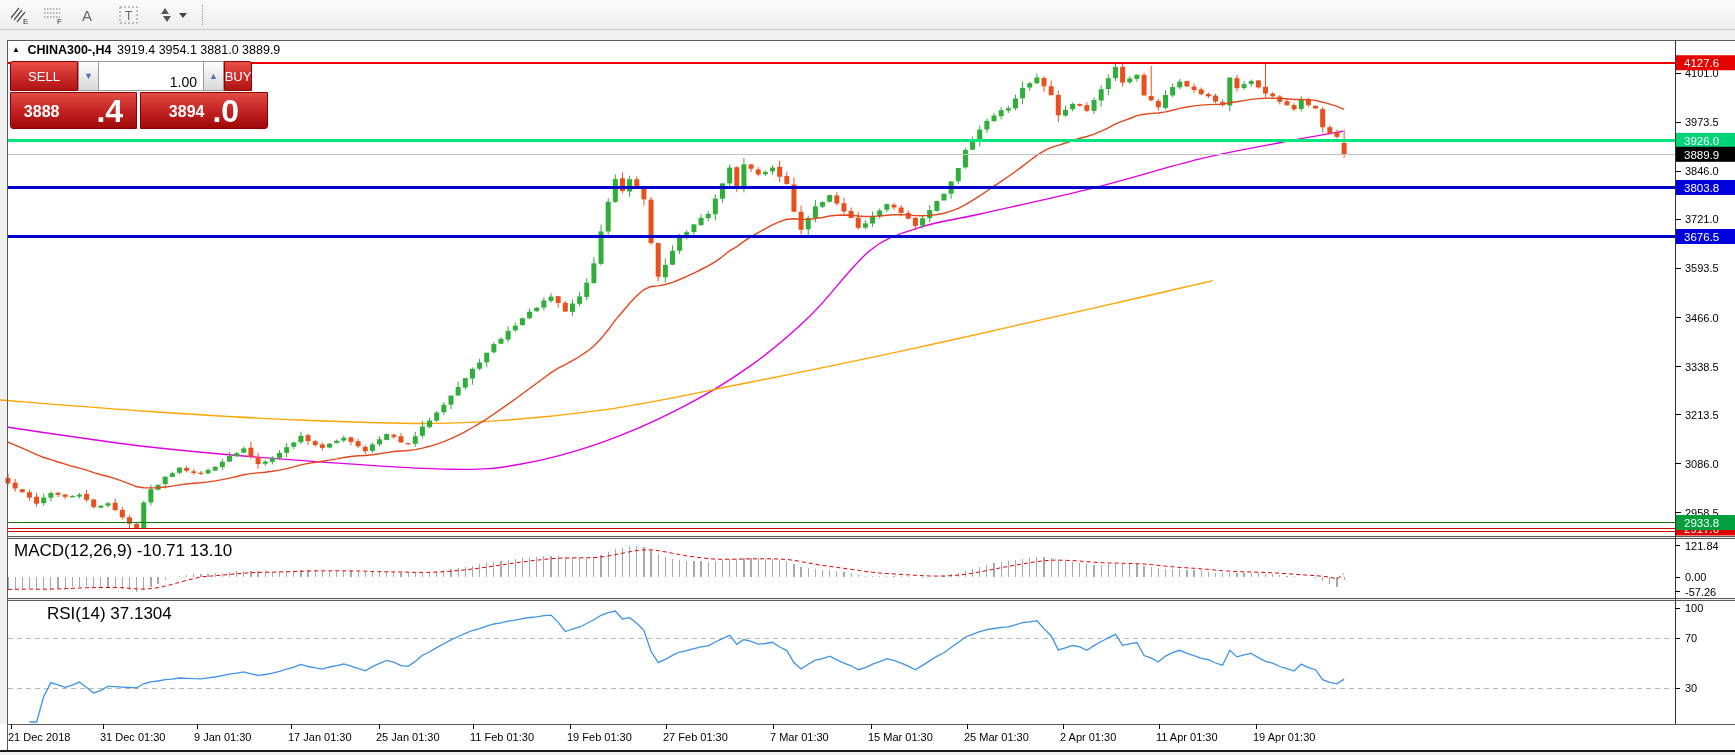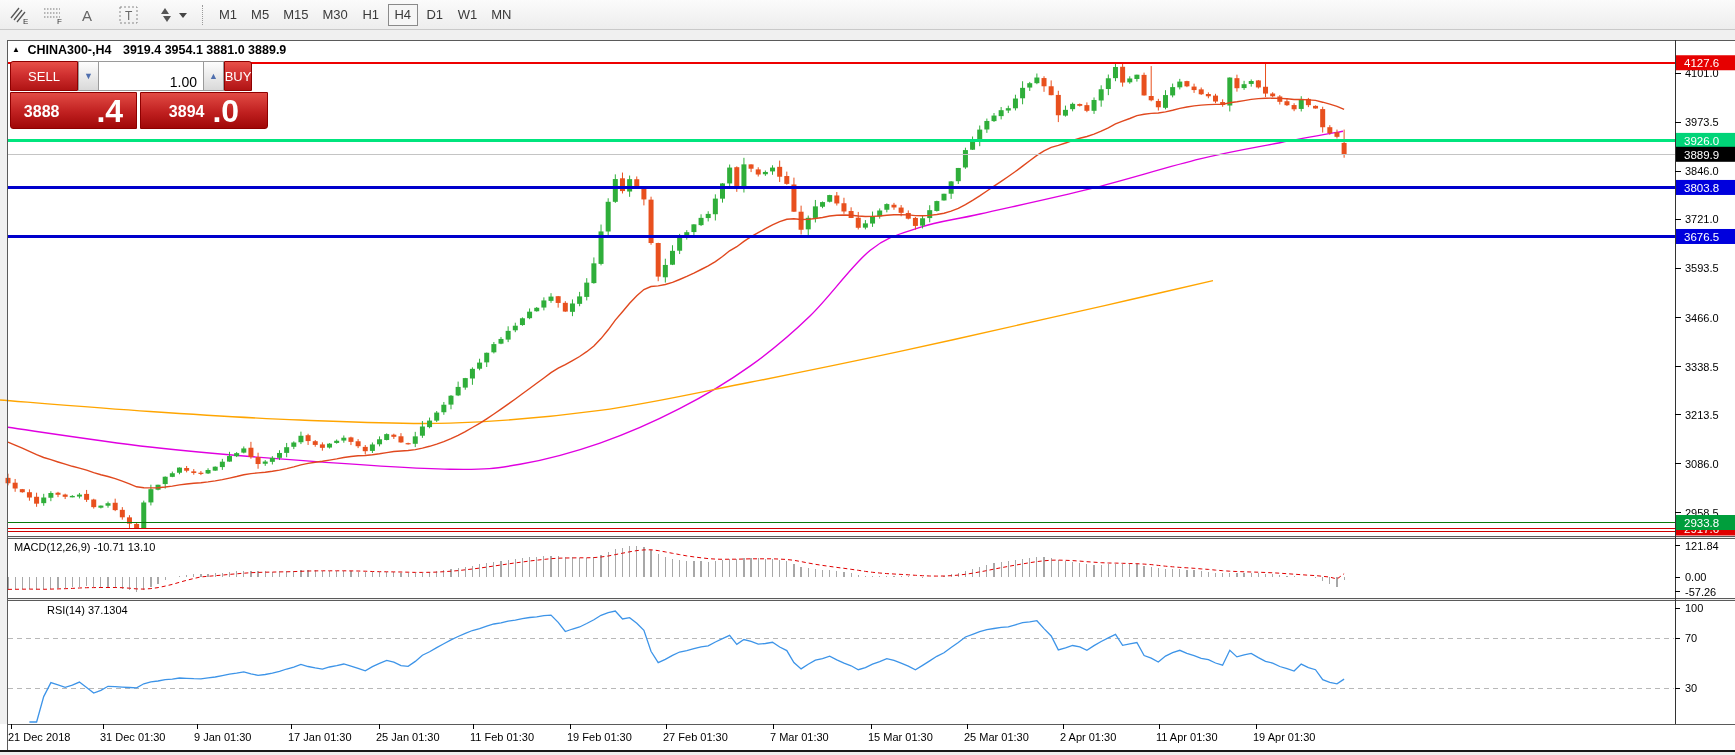--- a/index.html
+++ b/index.html
@@ -7,38 +7,38 @@
   #chart-svg{position:absolute;left:0;top:0;}
   
   .toolbar{position:absolute;left:0;top:0;width:1735px;height:29px;background:linear-gradient(#fbfbfb,#ededed);border-bottom:1px solid #c9c9c9;display:flex;align-items:center;z-index:5;}
   .tb-icon{width:30px;height:24px;margin-left:4px;border:1px solid transparent;display:flex;align-items:center;justify-content:center;background:none;padding:0;}
   .tb-sep{width:1px;height:20px;margin:0 8px 0 10px;border-left:1px dotted #9a9a9a;}
   .tf{min-width:30px;height:22px;margin:0 1px;border:1px solid transparent;background:none;color:#3a3a3a;font-family:"Liberation Sans",sans-serif;font-size:13px;padding:0 5px;}
   .tf.active{background:#f6f6f6;border:1px solid #8a8a8a;}
   
   .chart-title{position:absolute;left:12px;top:43px;font-size:12.5px;font-weight:700;color:#000;z-index:3;white-space:nowrap;}
   .chart-title .tri{font-size:8px;vertical-align:2px;margin-right:4px;}
-  .chart-title .ohlc{margin-left:8px;font-weight:700;}
+  .chart-title .ohlc{margin-left:2px;font-weight:400;}
   
   .trade{position:absolute;left:10px;top:61px;width:258px;z-index:4;font-family:"Liberation Sans",sans-serif;}
   .trade .row1{display:flex;height:30px;}
   .btn-red{background:linear-gradient(#e85048,#d03030 45%,#b01414);border:1px solid #8e0000;color:#fff;display:flex;align-items:center;justify-content:center;font-size:13px;}
   .sell-btn{width:66px;border-radius:3px 0 0 0;}
   .buy-btn{width:26px;border-radius:0 3px 0 0;}
   .spin{width:21px;background:linear-gradient(#fdfdfd,#d9d9d9);border:1px solid #9a9a9a;color:#4f6fae;font-size:9px;padding:0;}
   .vol{width:98px;border:1px solid #9a9a9a;border-left:none;border-right:none;text-align:right;font-size:14px;padding:12px 6px 0 0;color:#000;font-family:"Liberation Sans",sans-serif;}
   .row2{display:flex;height:37px;margin-top:1px;}
   .px{background:linear-gradient(#e24b44,#c02020 55%,#a00808);border:1px solid #8e0000;color:#fff;display:flex;align-items:flex-end;justify-content:center;padding-bottom:1px;}
   .px .sm{font-size:16px;font-weight:700;line-height:30px;}
   .px .big{font-size:32px;font-weight:700;line-height:32px;}
   .px-sell{width:126px;border-radius:0 0 0 3px;gap:37px;}
   .px-gap{width:3px;}
   .px-buy{width:127px;border-radius:0 0 3px 0;gap:8px;}
   
-  .ind-label{position:absolute;font-size:11px;color:#000;z-index:3;white-space:nowrap;}
+  .ind-label{position:absolute;font-size:17px;color:#000;z-index:3;white-space:nowrap;}
   .macd-label{left:14px;top:541px;}
   .rsi-label{left:14px;top:604px;padding-left:33px;}
   .bottom-strip{position:absolute;left:0;top:750px;width:1735px;height:2px;background:#1a1a1a;z-index:4;}
 </style>
 </head>
 <body>
 
 <div class="app">
 
   <svg id="chart-svg" width="1735" height="755">
@@ -754,31 +754,20 @@
       </svg>
     </button>
     <button class="tb-icon" style="width:40px;margin-left:8px">
       <svg width="34" height="20">
         <path d="M6 9 L10 3 L14 9 Z" fill="#555"></path>
         <path d="M8 11 L12 17 L16 11 Z" fill="#555"></path>
         <path d="M24 8 L32 8 L28 13 Z" fill="#444"></path>
       </svg>
     </button>
     <div class="tb-sep"></div>
-    <div id="tf-buttons" style="display:flex">
-        <button class="tf">M1</button>
-        <button class="tf">M5</button>
-        <button class="tf">M15</button>
-        <button class="tf">M30</button>
-        <button class="tf">H1</button>
-        <button class="tf active">H4</button>
-        <button class="tf">D1</button>
-        <button class="tf">W1</button>
-        <button class="tf">MN</button>
-      </div>
   </div>
 
   <div class="chart-title">
     <span class="tri">▲</span>
     <span>CHINA300-,H4</span>
     <span class="ohlc">3919.4 3954.1 3881.0 3889.9</span>
   </div>
 
   <div class="trade">
     <div class="row1">

